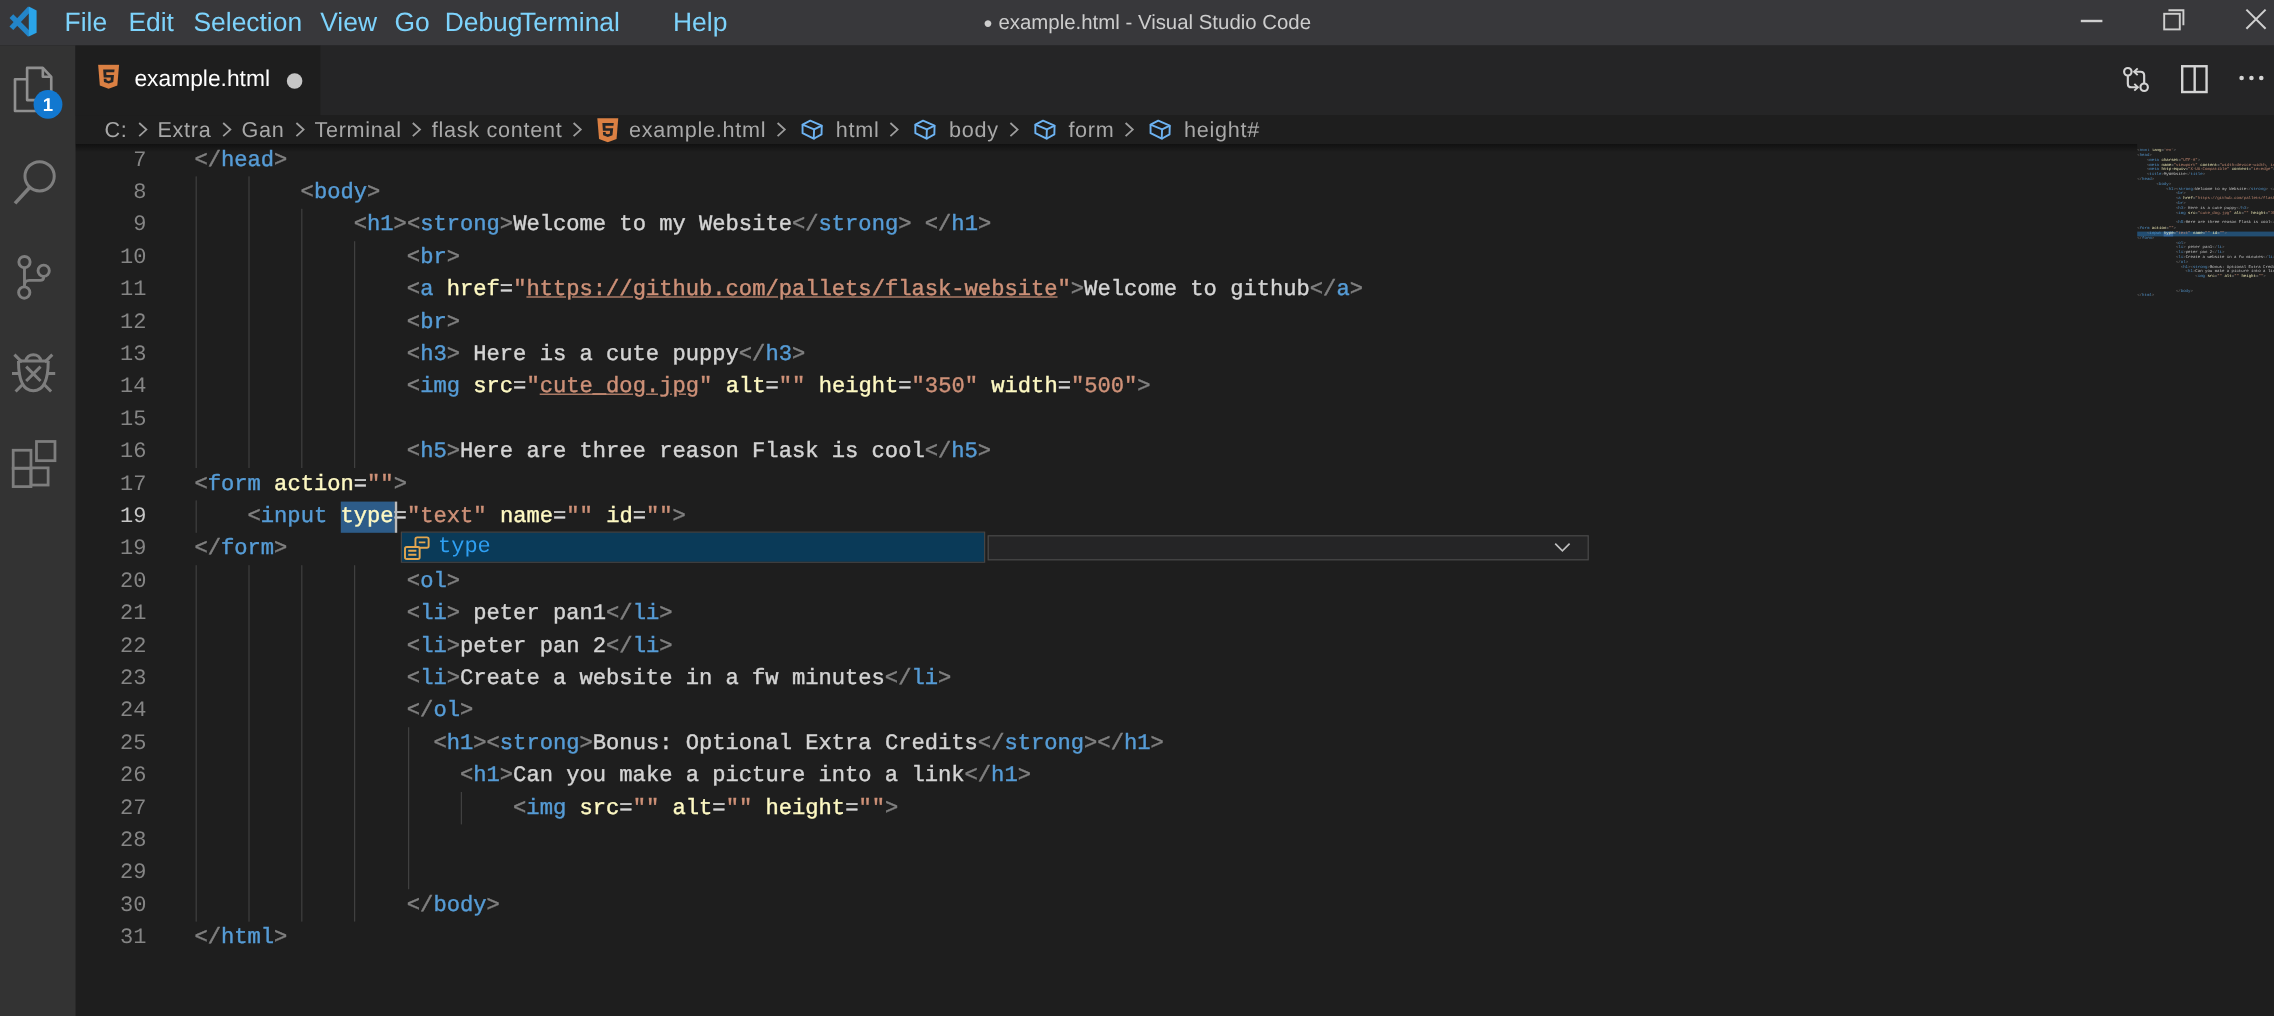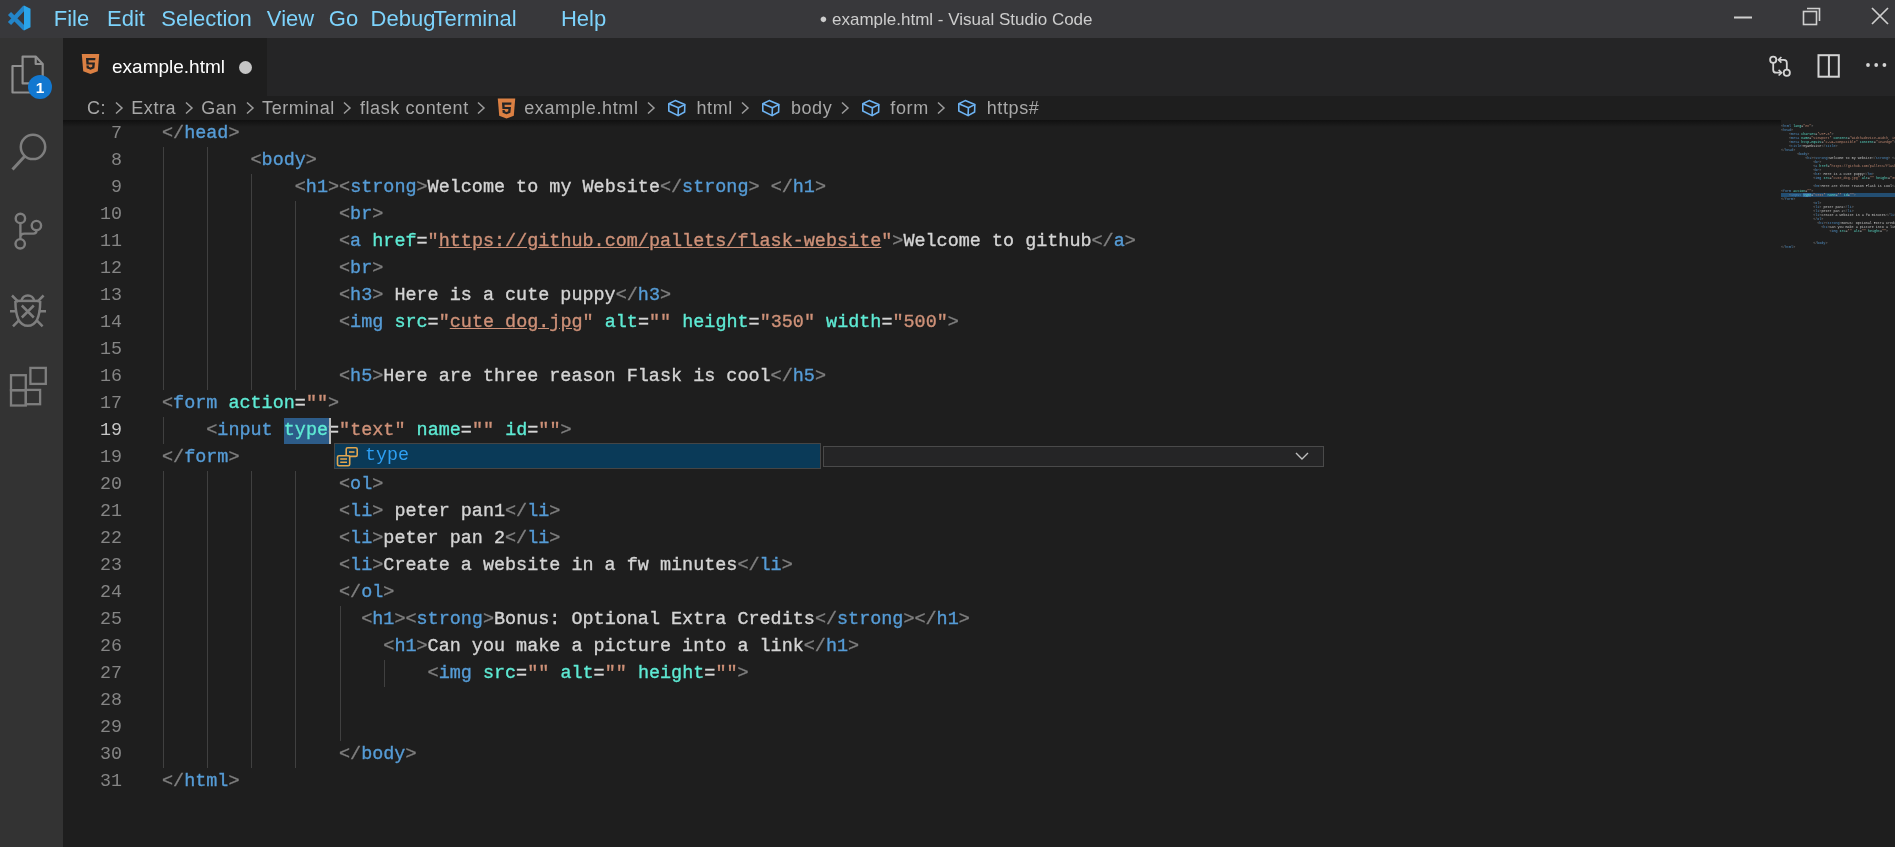--- a/index.html
+++ b/index.html
@@ -10,21 +10,21 @@
 #tab{position:absolute;left:0;top:0;width:204px;height:58px;background:#1e1e1e;color:#ffffff;font-size:19px}
 #breadcrumb{position:absolute;left:63px;top:96px;width:1832px;height:24px;background:#1e1e1e;display:flex;align-items:center;padding-left:18.5px;overflow:hidden}
 .bt{color:#a8a8a8;font-size:18px;letter-spacing:0.6px;margin:0 5.5px;white-space:pre}
 .bsep{margin:0 2px;flex:none}
 .bico{margin:0 3px 0 5px;flex:none}
 #shadow{position:absolute;left:63px;top:120px;width:1718px;height:7px;background:linear-gradient(to bottom,rgba(0,0,0,0.45),rgba(0,0,0,0))}
 pre{font-family:"Liberation Mono",monospace}
 #lnums{position:absolute;left:0;top:120px;width:122px;text-align:right;font-size:18.33px;line-height:27px;color:#858585}
 #lnums .cur{color:#c6c6c6}
 #code{position:absolute;left:162px;top:120px;font-size:18.45px;line-height:27px;color:#d4d4d4;z-index:3;-webkit-text-stroke:0.35px}
-.p{color:#808080}.t{color:#569cd6}.a{color:#5eead4}.s{color:#ce9178}.w{color:#d4d4d4}
+.p{color:#808080}.t{color:#569cd6}.a{color:#fef9c3}.s{color:#ce9178}.w{color:#d4d4d4}
 .u{color:#ce9178;text-decoration:underline}
 .sel{background:transparent}
 .ig{position:absolute;width:1px;background:#404040}
 #cursor{position:absolute;left:328.5px;top:417.5px;width:2.5px;height:26px;background:#bbbbbb;z-index:4}
 #selbox{position:absolute;left:284px;top:417.5px;width:45px;height:26.5px;background:#2d5c89;z-index:2}
 #suggest{position:absolute;left:334px;top:442.5px;width:487px;height:26.5px;background:#252526;border:1px solid #454545}
 #suggest .row{position:absolute;left:0;top:0;width:485px;height:24.5px;background:#0a3a58}
 #suggest .lbl{position:absolute;left:30px;top:0;height:24px;line-height:24px;font-family:"Liberation Mono",monospace;font-size:18.33px;color:#2e9ff2}
 #sdetail{position:absolute;left:823px;top:445.5px;width:501px;height:21px;background:#252526;border:1px solid #4a4a4a}
 #minimap{position:absolute;left:1781px;top:124px;width:114px;height:150px;overflow:hidden}
@@ -192,21 +192,21 @@
     <svg class="bsep" width="10" height="16" viewBox="0 0 10 16">
       <path d="M2 2.5 L8 8 L2 13.5" stroke="#9d9d9d" stroke-width="1.5" fill="none"></path>
     </svg>
     <svg class="bico" width="25" height="20" viewBox="0 0 25 20">
       <g stroke="#6db3f2" stroke-width="1.6" fill="none" stroke-linejoin="round">
         <polygon points="5.8,5.8 12.2,2.6 21.8,6.6 15.4,9.8"></polygon>
         <polyline points="5.8,5.8 5.8,13 15.1,17.6 15.4,9.8"></polyline>
         <polyline points="21.8,6.6 21.6,14 15.1,17.6"></polyline>
       </g>
     </svg>
-    <span class="bt">https#</span>
+    <span class="bt">height#</span>
   </div>
 <div id="shadow"></div>
 <div class="ig" style="left:162.5px;top:147px;height:243px"></div>
 <div class="ig" style="left:162.5px;top:417px;height:27px"></div>
 <div class="ig" style="left:162.5px;top:471px;height:297px"></div>
 <div class="ig" style="left:206.78px;top:147px;height:243px"></div>
 <div class="ig" style="left:206.78px;top:471px;height:297px"></div>
 <div class="ig" style="left:251.06px;top:174px;height:216px"></div>
 <div class="ig" style="left:251.06px;top:471px;height:297px"></div>
 <div class="ig" style="left:295.34000000000003px;top:201px;height:189px"></div>

